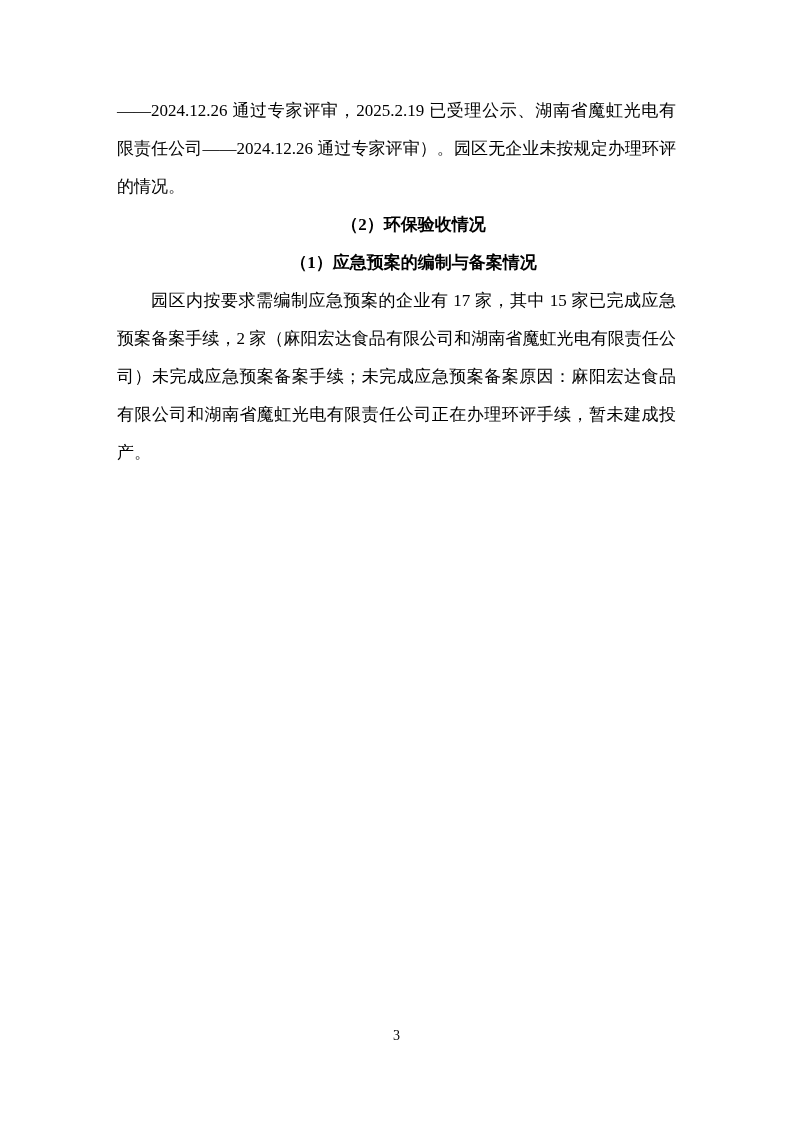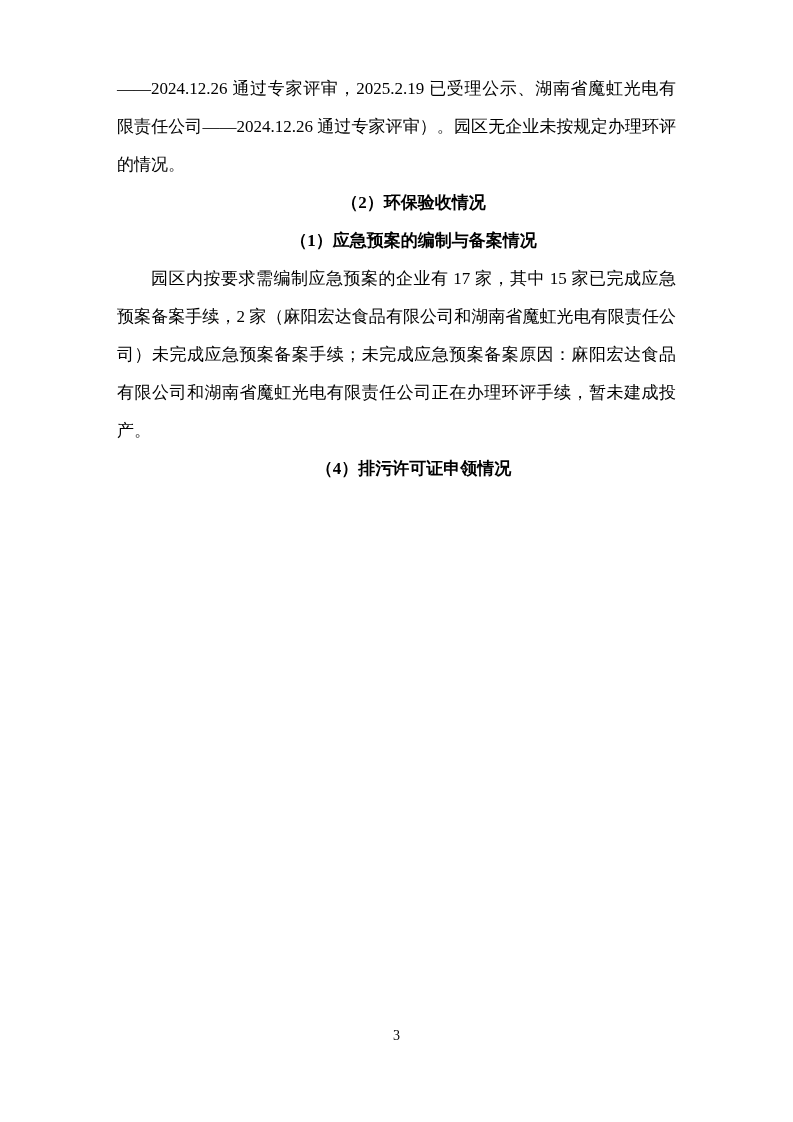--- a/index.html
+++ b/index.html
@@ -13,21 +13,21 @@
     height: 1122px;
     margin: 0 auto;
     background: #ffffff;
     color: #000000;
     font-family: "Liberation Serif", "DejaVu Serif", serif;
     overflow: hidden;
     box-sizing: border-box;
   }
   .content {
     position: absolute;
-    top: 70px;
+    top: 92px;
     left: 117px;
     width: 559px;
   }
   .content p {
     margin: 0;
     font-size: 17px;
     line-height: 38px;
     text-align: justify;
     text-justify: inter-ideograph;
     word-break: break-all;
@@ -57,16 +57,15 @@
 </style>
 </head>
 <body>
 
 <div class="page">
   <div class="content">
     <p class="body-continuation">——2024.12.26 通过专家评审，2025.2.19 已受理公示、湖南省魔虹光电有限责任公司——2024.12.26 通过专家评审）。园区无企业未按规定办理环评的情况。</p>
     <p class="heading">（2）环保验收情况</p>
     <p class="heading">（1）应急预案的编制与备案情况</p>
     <p class="body">园区内按要求需编制应急预案的企业有 17 家，其中 15 家已完成应急预案备案手续，2 家（麻阳宏达食品有限公司和湖南省魔虹光电有限责任公司）未完成应急预案备案手续；未完成应急预案备案原因：麻阳宏达食品有限公司和湖南省魔虹光电有限责任公司正在办理环评手续，暂未建成投产。</p>
-    <p class="heading">（4）排污许可证申领情况</p>
   </div>
   <div class="page-number">3</div>
 </div>
 
 </body></html>

